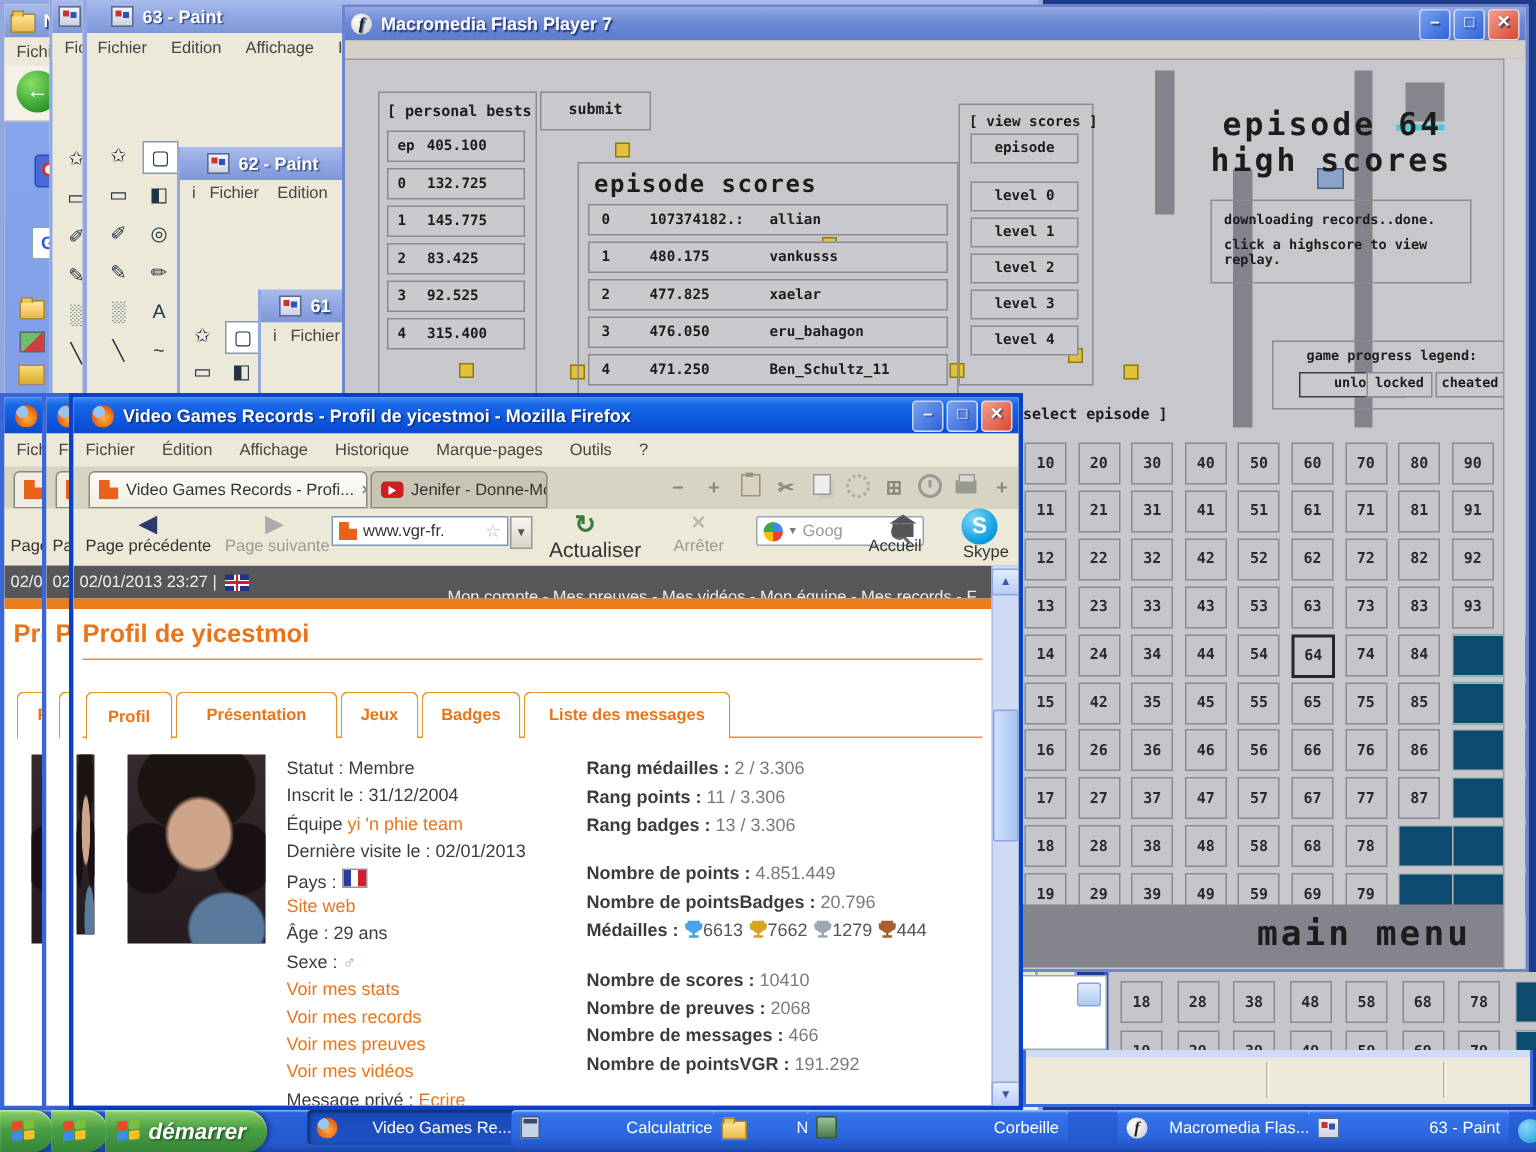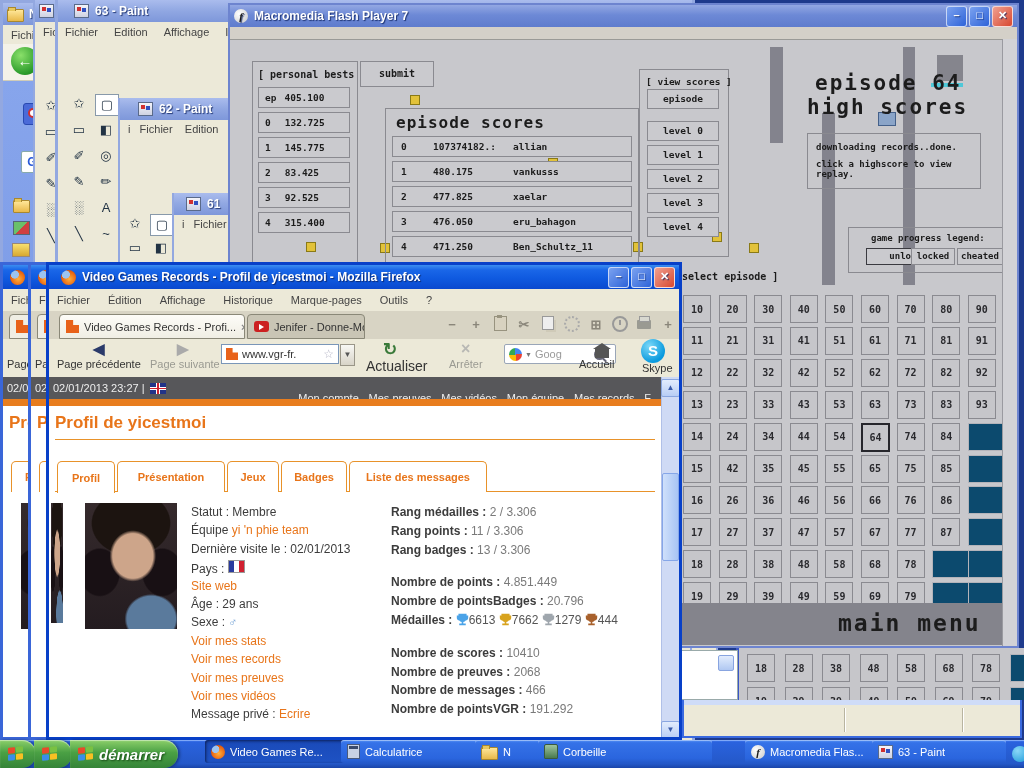--- a/index.html
+++ b/index.html
@@ -78,21 +78,21 @@
   .flaguk::after{content:"";position:absolute;inset:0;background:linear-gradient(0deg,transparent 41%,#d02030 41% 59%,transparent 59%),linear-gradient(90deg,transparent 44%,#d02030 44% 56%,transparent 56%);}
   .toolglyph{position:absolute;width:22px;height:20px;font-size:13px;line-height:20px;text-align:center;color:#234;}
   
   .sbtrack{position:absolute;background:#cfdaf5;border-left:1px solid #b0c0e8;}
   .sbbtn{position:absolute;width:17px;height:16px;background:linear-gradient(180deg,#e2ecfd,#b8cdf5);border:1px solid #8aa6e0;border-radius:2px;
     color:#3a5aa8;font-size:8px;text-align:center;line-height:15px;}
   .sbthumb{position:absolute;width:15px;background:linear-gradient(90deg,#cfe0fb,#a8c4f4);border:1px solid #86a6e8;border-radius:2px;}
   
   .tbtn{position:absolute;top:0;height:23px;border-radius:3px;display:flex;align-items:center;gap:5px;padding:0 6px;
     color:#fff;font-size:11px;white-space:nowrap;overflow:hidden;
-    background:linear-gradient(180deg,#5a95f5 0%,#3572e8 12%,#2a65de 80%,#2458c8 100%);box-shadow:inset 0 1px 0 rgba(255,255,255,.4);}
+    background:linear-gradient(180deg,#5a95f5 0%,#3572e8 12%,#2a65de 80%,#2458c8 100%);box-shadow:inset 0 1px 0 rgba(255,255,255,.4);justify-content:space-between;}
   .tbtn.pressed{background:linear-gradient(180deg,#1a4ab8,#1e52c4);box-shadow:inset 1px 1px 3px rgba(0,0,20,.6);}
   .startbtn{position:absolute;top:0;height:28px;display:flex;align-items:center;gap:6px;padding:0 14px 0 8px;
     border-radius:0 14px 14px 0;background:linear-gradient(180deg,#8cd06a 0%,#4aa044 45%,#358438 100%);
     box-shadow:inset 0 1px 1px rgba(255,255,255,.5),2px 0 3px rgba(0,0,0,.35);
     color:#fff;font-size:15px;font-weight:bold;font-style:italic;text-shadow:1px 1px 2px rgba(0,40,0,.7);}
   .xpflag{width:15px;height:14px;display:grid;grid-template-columns:7px 7px;grid-template-rows:6px 6px;gap:1px;transform:skewY(-6deg);}
   .xpflag i{border-radius:1px;}
   .avatarpic{background:
     radial-gradient(42% 34% at 52% 42%,#cda58a 0 52%,rgba(0,0,0,0) 60%),
     radial-gradient(70% 42% at 50% 16%,#1c1410 0 60%,rgba(0,0,0,0) 62%),
@@ -543,20 +543,21 @@
             <div class="ptab" style="left: 232px; width: 66px;">Badges</div>
             <div class="ptab" style="left: 300px; width: 138px;">Liste des messages</div>
           </div>
       </div>
 
       <div class="abs avatarpic" style="left:2px;top:126px;width:12px;height:120px;"></div>
       <div class="abs avatarpic" style="left:36px;top:126px;width:92px;height:126px;"></div>
 
       <div class="abs" id="ff-leftcol" style="left:142px;top:128px;width:200px;">
           <div class="prow"><span>Statut : Membre</span></div>
+          <div class="prow"><span>Inscrit le : 31/12/2004</span></div>
           <div class="prow"><span>Équipe </span><span class="lnk">yi 'n phie team</span></div>
           <div class="prow"><span>Dernière visite le : 02/01/2013</span></div>
           <div class="prow"><span>Pays : </span><span class="flagfr"></span></div>
           <div class="prow"><span class="lnk">Site web</span></div>
           <div class="prow"><span>Âge : 29 ans</span></div>
           <div class="prow"><span>Sexe : </span><span style="color: rgb(123, 167, 215); font-weight: bold;">♂</span></div>
           <div class="prow"><span class="lnk">Voir mes stats</span></div>
           <div class="prow"><span class="lnk">Voir mes records</span></div>
           <div class="prow"><span class="lnk">Voir mes preuves</span></div>
           <div class="prow"><span class="lnk">Voir mes vidéos</span></div>

